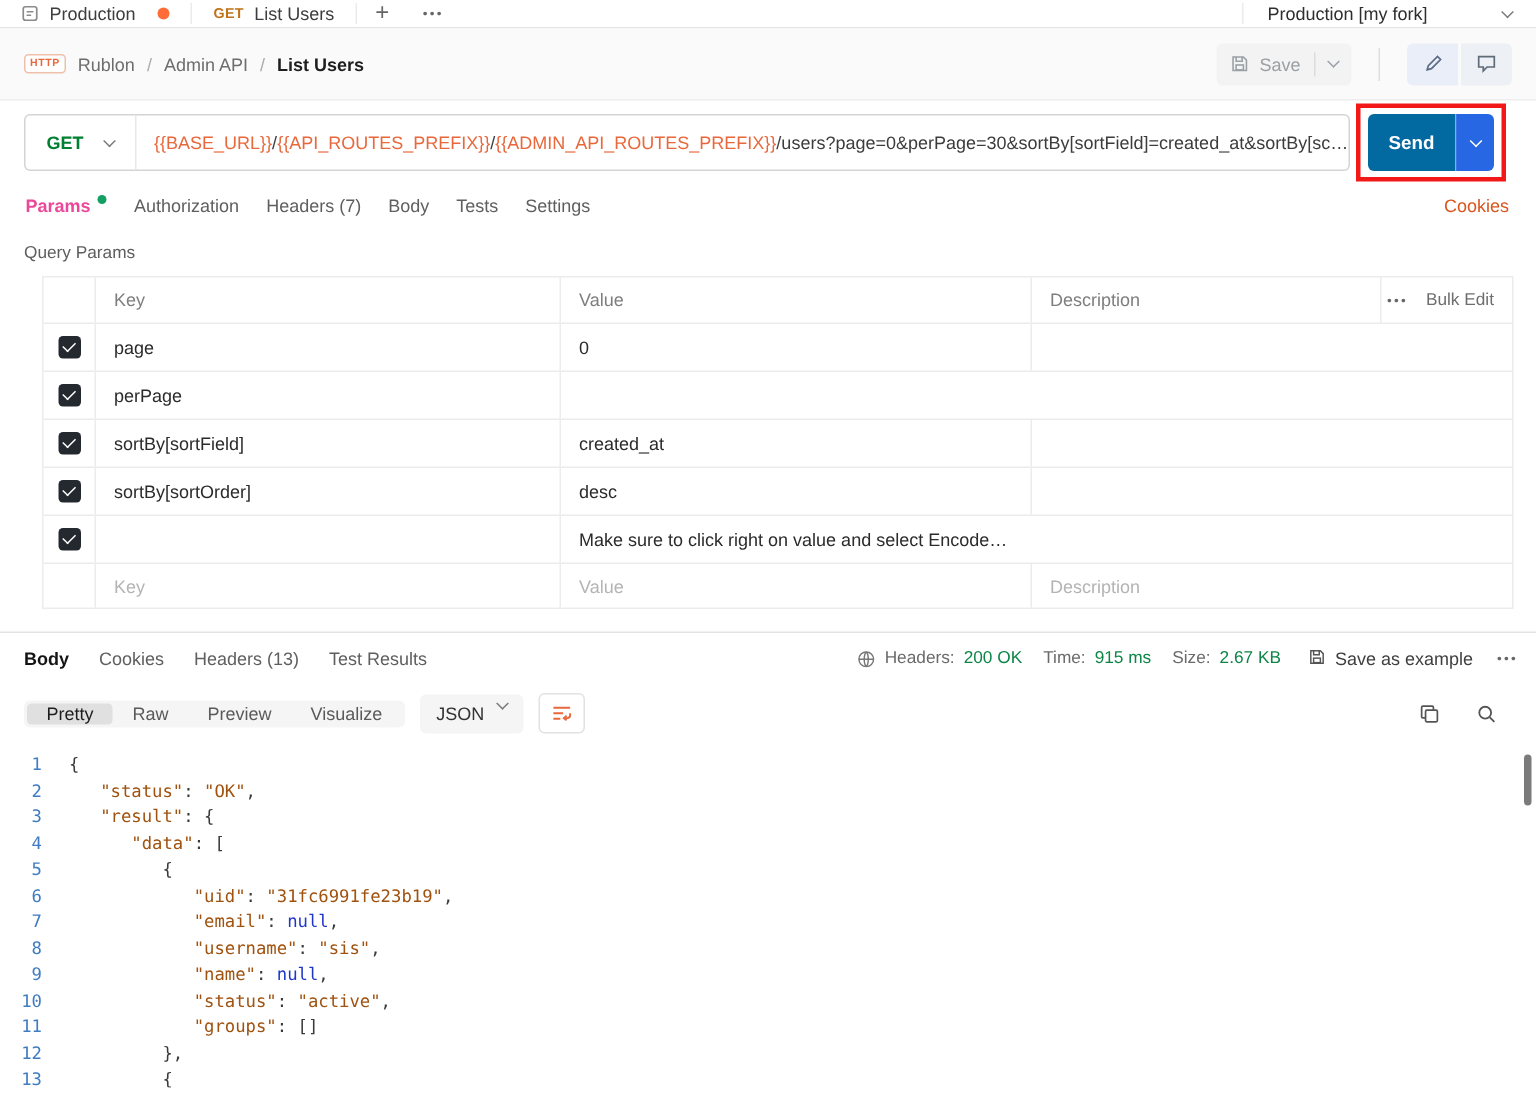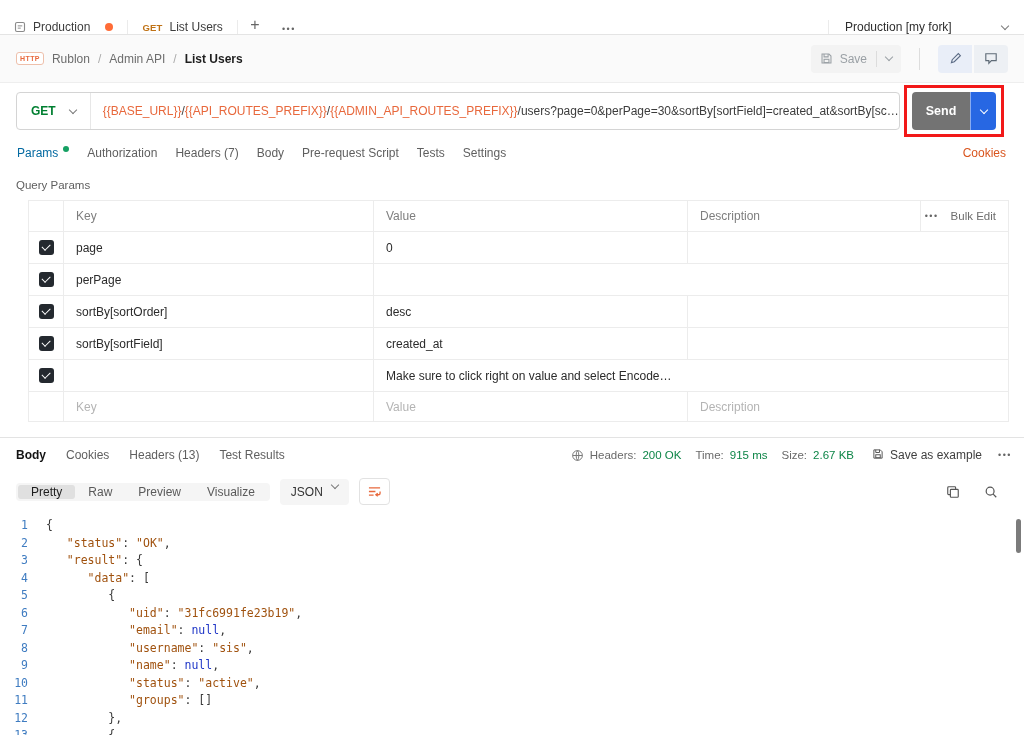--- a/index.html
+++ b/index.html
@@ -2,21 +2,21 @@
 <html><head>
 <meta charset="utf-8">
 <style>
   *{box-sizing:border-box;margin:0;padding:0}
   html,body{background:#fff}
   body{width:1024px;height:735px;overflow:hidden;font-family:"Liberation Sans",sans-serif;font-size:12px;color:#212121}
   .spacer{flex:1}
   .chev{width:6px;height:6px;border-right:1.5px solid #7a7a7a;border-bottom:1.5px solid #7a7a7a;transform:rotate(45deg);display:inline-block;margin-top:-3px}
 
   
-  .topbar{height:35px;display:flex;align-items:flex-end;border-bottom:1px solid #e4e4e4;background:#fff}
+  .topbar{height:19px;display:flex;align-items:center;border-bottom:1px solid #e4e4e4;background:#fff}
   .tab{display:flex;align-items:center;gap:7px;padding:0 14px;border-right:1px solid #ebebeb;cursor:pointer;font-size:12px;color:#3d3d3d;white-space:nowrap}
   .tab-method{font-size:9.5px;font-weight:700;color:#bf7216;letter-spacing:.2px}
   .odot{width:8px;height:8px;border-radius:50%;background:#ff6c37;margin-left:8px}
   .iconbtn{width:34px;display:flex;align-items:center;justify-content:center;color:#666;cursor:pointer}
   .plus{font-size:16px;font-weight:400}
   .dotsbtn{font-size:9px;letter-spacing:1.5px}
   .envsel{display:flex;align-items:center;justify-content:space-between;gap:10px;padding:0 16px;border-left:1px solid #ebebeb;color:#2e2e2e;min-width:196px;cursor:pointer}
 
   
   .crumbbar{height:48px;display:flex;align-items:center;padding:0 16px;background:#fafafa;border-bottom:1px solid #eeeeee;gap:8px}
@@ -35,28 +35,28 @@
 
   
   .reqrow{display:flex;align-items:center;padding:9px 16px 7px;gap:12px}
   .urlbox{flex:1;height:38px;border:1px solid #d4d4d4;border-radius:4px;display:flex;align-items:center;overflow:hidden;background:#fff}
   .method{display:flex;align-items:center;gap:14px;padding:0 14px;height:100%;border-right:1px solid #e7e7e7;cursor:pointer}
   .method-label{color:#007f31;font-weight:700}
   .urltext{padding:0 12px;white-space:nowrap;overflow:hidden;color:#3c3c3c;flex:1;cursor:text}
   .url-var{color:#e8683c}
   .sendwrap{position:relative;display:flex;margin-right:12px}
   .red-annotation{position:absolute;left:-8px;top:-7px;right:-8px;bottom:-7px;border:3px solid #f21818;pointer-events:none;z-index:3}
-  .send{display:flex;align-items:center;justify-content:center;background:#737373;color:#fff;border:none;height:38px;width:58px;border-radius:4px 0 0 4px;font-size:12.5px;font-weight:700;font-family:inherit;cursor:pointer}
+  .send{display:flex;align-items:center;justify-content:center;background:#0369a1;color:#fff;border:none;height:38px;width:58px;border-radius:4px 0 0 4px;font-size:12.5px;font-weight:700;font-family:inherit;cursor:pointer}
   .sendchev{width:26px;height:38px;background:#2767e3;border:none;border-left:1px solid rgba(255,255,255,.45);border-radius:0 4px 4px 0;display:flex;align-items:center;justify-content:center;cursor:pointer}
   .sendchev .chev{border-color:#fff}
 
   
   .reqtabs{display:flex;align-items:center;padding:0 8px;height:32px}
   .req-tab{padding:0 9px;color:#5f5f5f;display:flex;align-items:center;gap:5px;cursor:pointer;height:100%}
-  .req-tab.active{color:#0369a1;font-weight:400}
+  .req-tab.active{color:#ec4899;font-weight:700}
   .green-dot{width:6px;height:6px;border-radius:50%;background:#15a063;margin-top:-9px}
   .cookies{margin-left:auto;color:#d9551e;padding-right:10px;cursor:pointer;font-weight:500}
 
   .qp-label{font-size:11.5px;color:#5e5e5e;padding:10px 16px 9px;font-weight:500}
 
   
   .ptable{margin:0 15px 0 28px;border:1px solid #ececec}
   .phead{display:grid;grid-template-columns:34px 310px 314px 233px 1fr;height:30px;color:#7e7e7e}
   .phead>div{display:flex;align-items:center;padding:0 12px;border-left:1px solid #ececec;overflow:hidden;white-space:nowrap}
   .phead>div:first-child{border-left:none}
@@ -199,23 +199,20 @@
       <div class="req-tab">
         <span>Authorization</span>
       </div>
       <div class="req-tab">
         <span>Headers (7)</span>
       </div>
       <div class="req-tab">
         <span>Body</span>
       </div>
       <div class="req-tab">
-        <span>Pre-request Script</span>
-      </div>
-      <div class="req-tab">
         <span>Tests</span>
       </div>
       <div class="req-tab">
         <span>Settings</span>
       </div>
       <span class="cookies">Cookies</span>
     </div>
 
   <div class="qp-label">Query Params</div>
 
@@ -244,30 +241,30 @@
           <div class="ckcell">
             <div class="checkbox checked"></div>
           </div>
           <div>perPage</div>
           <div></div>
         </div>
         <div class="prow">
           <div class="ckcell">
             <div class="checkbox checked"></div>
           </div>
-          <div>sortBy[sortOrder]</div>
-          <div>desc</div>
+          <div>sortBy[sortField]</div>
+          <div>created_at</div>
           <div></div>
         </div>
         <div class="prow">
           <div class="ckcell">
             <div class="checkbox checked"></div>
           </div>
-          <div>sortBy[sortField]</div>
-          <div>created_at</div>
+          <div>sortBy[sortOrder]</div>
+          <div>desc</div>
           <div></div>
         </div>
         <div class="prow">
           <div class="ckcell">
             <div class="checkbox checked"></div>
           </div>
           <div></div>
           <div>Make sure to click right on value and select Encode…</div>
         </div>
         <div class="prow placeholder">

